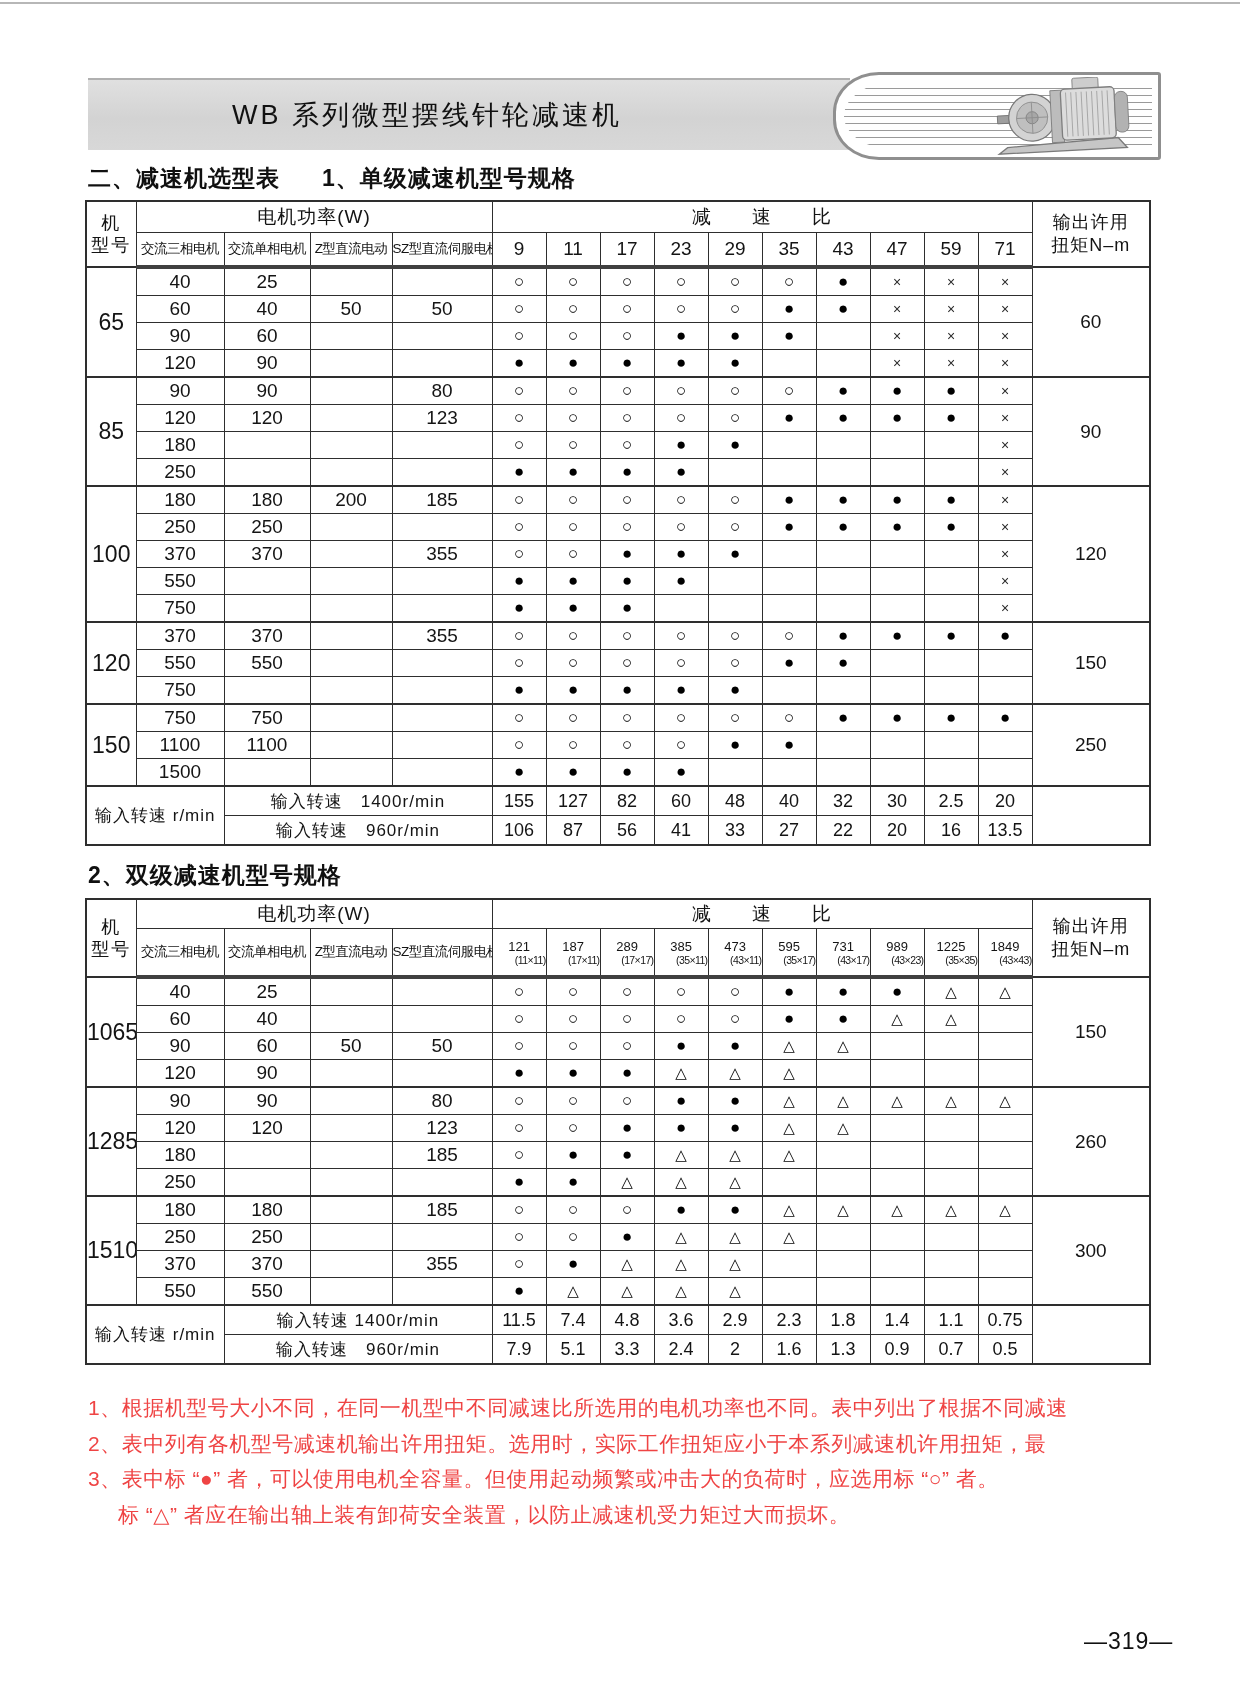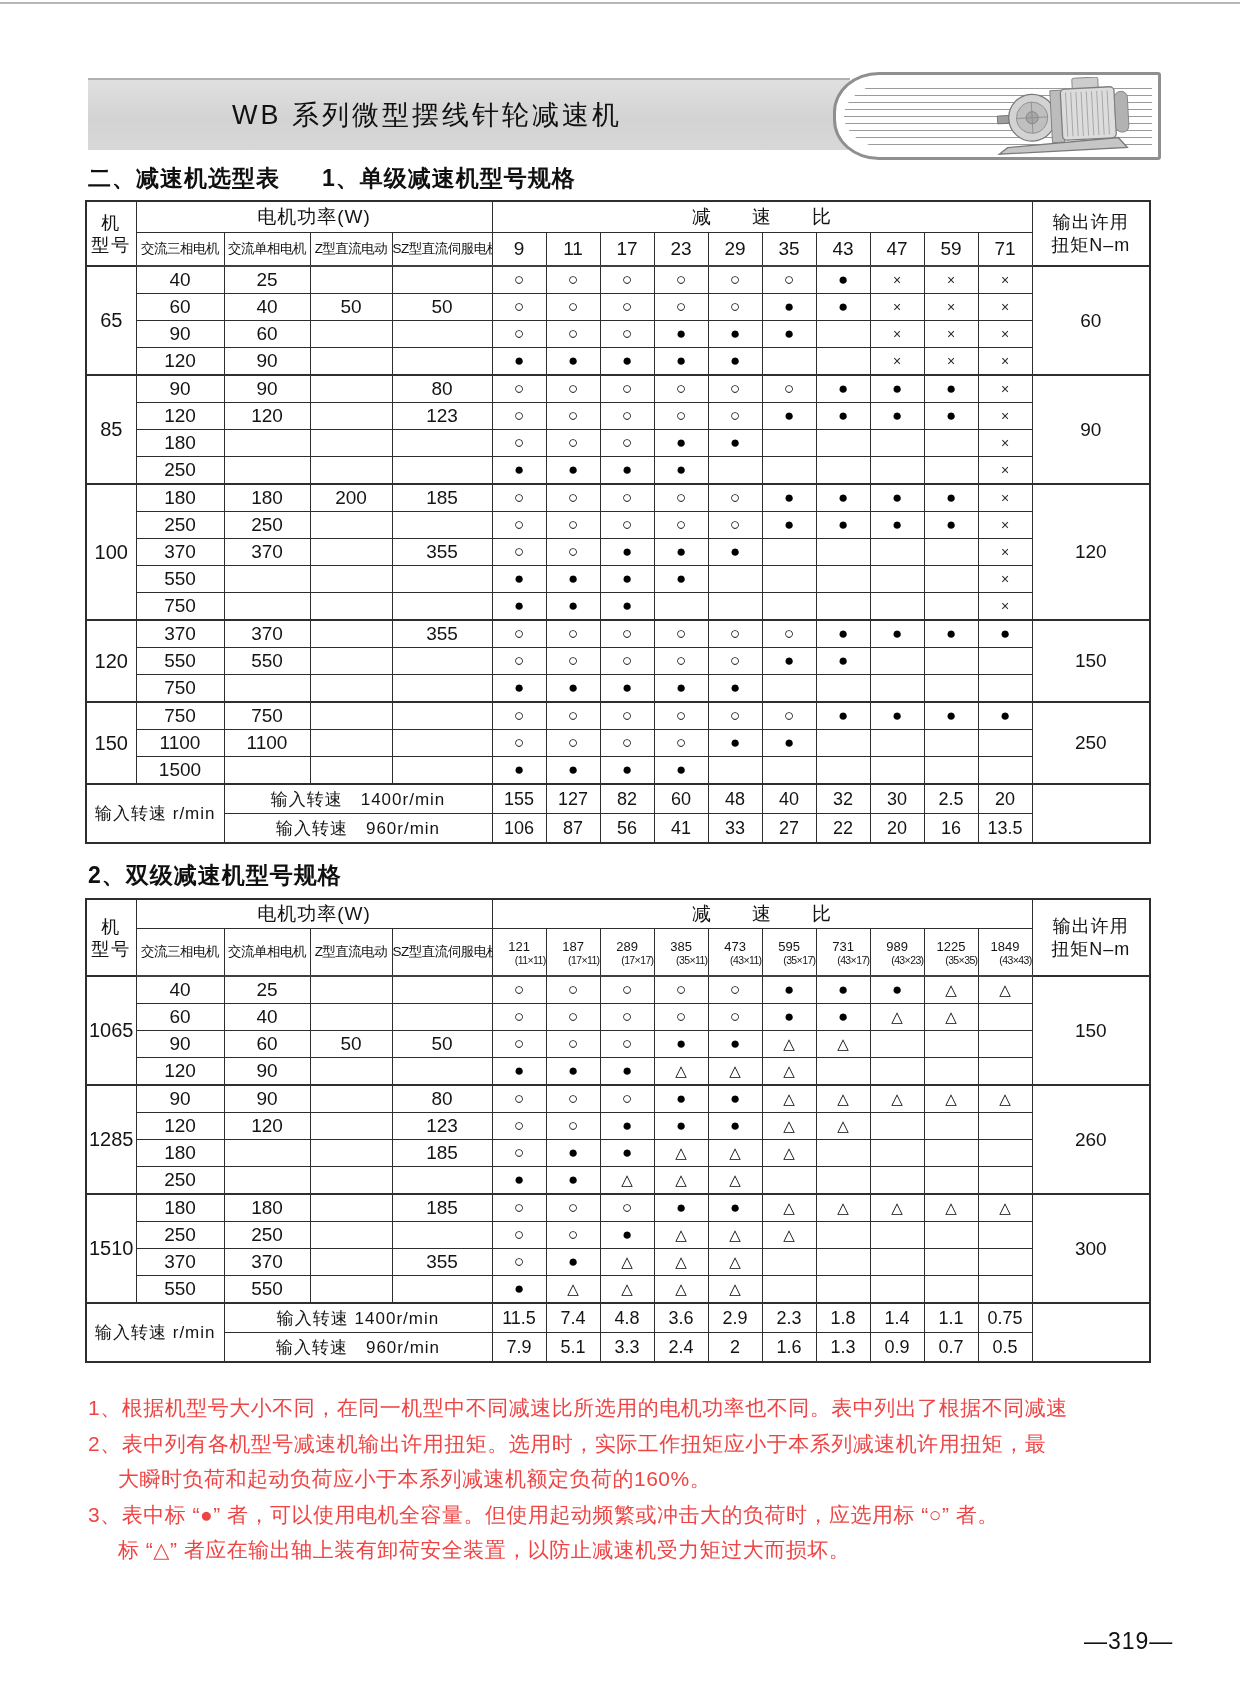--- a/index.html
+++ b/index.html
@@ -22,37 +22,37 @@
 
   
   .sec-head{position:absolute;left:88px;font-size:23px;font-weight:bold;letter-spacing:1px;color:#101010;}
   .sec-head .gap{display:inline-block;width:42px;}
 
   
   .tmount{position:absolute;left:85px;}
   table{border-collapse:collapse;table-layout:fixed;width:1064px;border:2px solid #2e2e2e;background:#fff;}
   th,td{border:1px solid #2e2e2e;text-align:center;vertical-align:middle;padding:0;font-weight:normal;
         overflow:hidden;white-space:nowrap;}
-  thead tr:last-child th{border-bottom:2px solid #404040;}
+  thead tr:last-child th{border-bottom:4px solid #404040;}
   tr.gstart td{border-top:2px solid #2e2e2e;}
   .t1 thead tr:first-child th{height:30px;}
   .t1 thead tr:last-child th{height:32px;}
   .t2 thead tr:first-child th{height:28px;}
   .t2 thead tr:last-child th{height:46px;}
   .t1 tbody td,.t2 tbody td{height:26px;}
   tfoot td{height:28px;}
   .h1{font-size:19px;letter-spacing:1px;}
   .mhead div{font-size:18px;line-height:22px;letter-spacing:2px;}
   .thead-torque div{font-size:18px;line-height:23px;letter-spacing:1px;}
   .power-h{font-size:13.5px;letter-spacing:-0.5px;}
   .ratio-h{font-size:19px;}
   .rn{font-size:13px;line-height:15px;}
   .rs{font-size:10.5px;line-height:12px;letter-spacing:-0.6px;text-align:right;}
   .num{font-size:19px;}
-  .model{font-size:20px;}
+  .model{font-size:23px;}
   .flabel{font-size:17px;letter-spacing:1px;}
   .fnum{font-size:18px;}
   .mk{display:inline-block;line-height:1;color:#000;}
   .mk-o{font-size:17px;}
   .mk-f{font-size:17px;}
   .mk-t{font-size:15px;}
   .mk-x{font-size:14px;color:#2a2a2a;}
 
   
   .notes{position:absolute;left:88px;top:1390px;width:1072px;}
@@ -816,20 +816,19 @@
             <td class="fnum">0.5</td>
           </tr>
         </tfoot>
       </table>
     </div>
 
   <div class="notes">
     <div id="notes-lines">
         <div class="note-line">1、根据机型号大小不同，在同一机型中不同减速比所选用的电机功率也不同。表中列出了根据不同减速</div>
         <div class="note-line">2、表中列有各机型号减速机输出许用扭矩。选用时，实际工作扭矩应小于本系列减速机许用扭矩，最</div>
-        <div class="note-line cont">大瞬时负荷和起动负荷应小于本系列减速机额定负荷的160%。</div>
         <div class="note-line">3、表中标 “●” 者，可以使用电机全容量。但使用起动频繁或冲击大的负荷时，应选用标 “○” 者。</div>
         <div class="note-line cont">标 “△” 者应在输出轴上装有卸荷安全装置，以防止减速机受力矩过大而损坏。</div>
       </div>
   </div>
 
   <div class="pageno">—319—</div>
 </div>
 
 </body></html>

